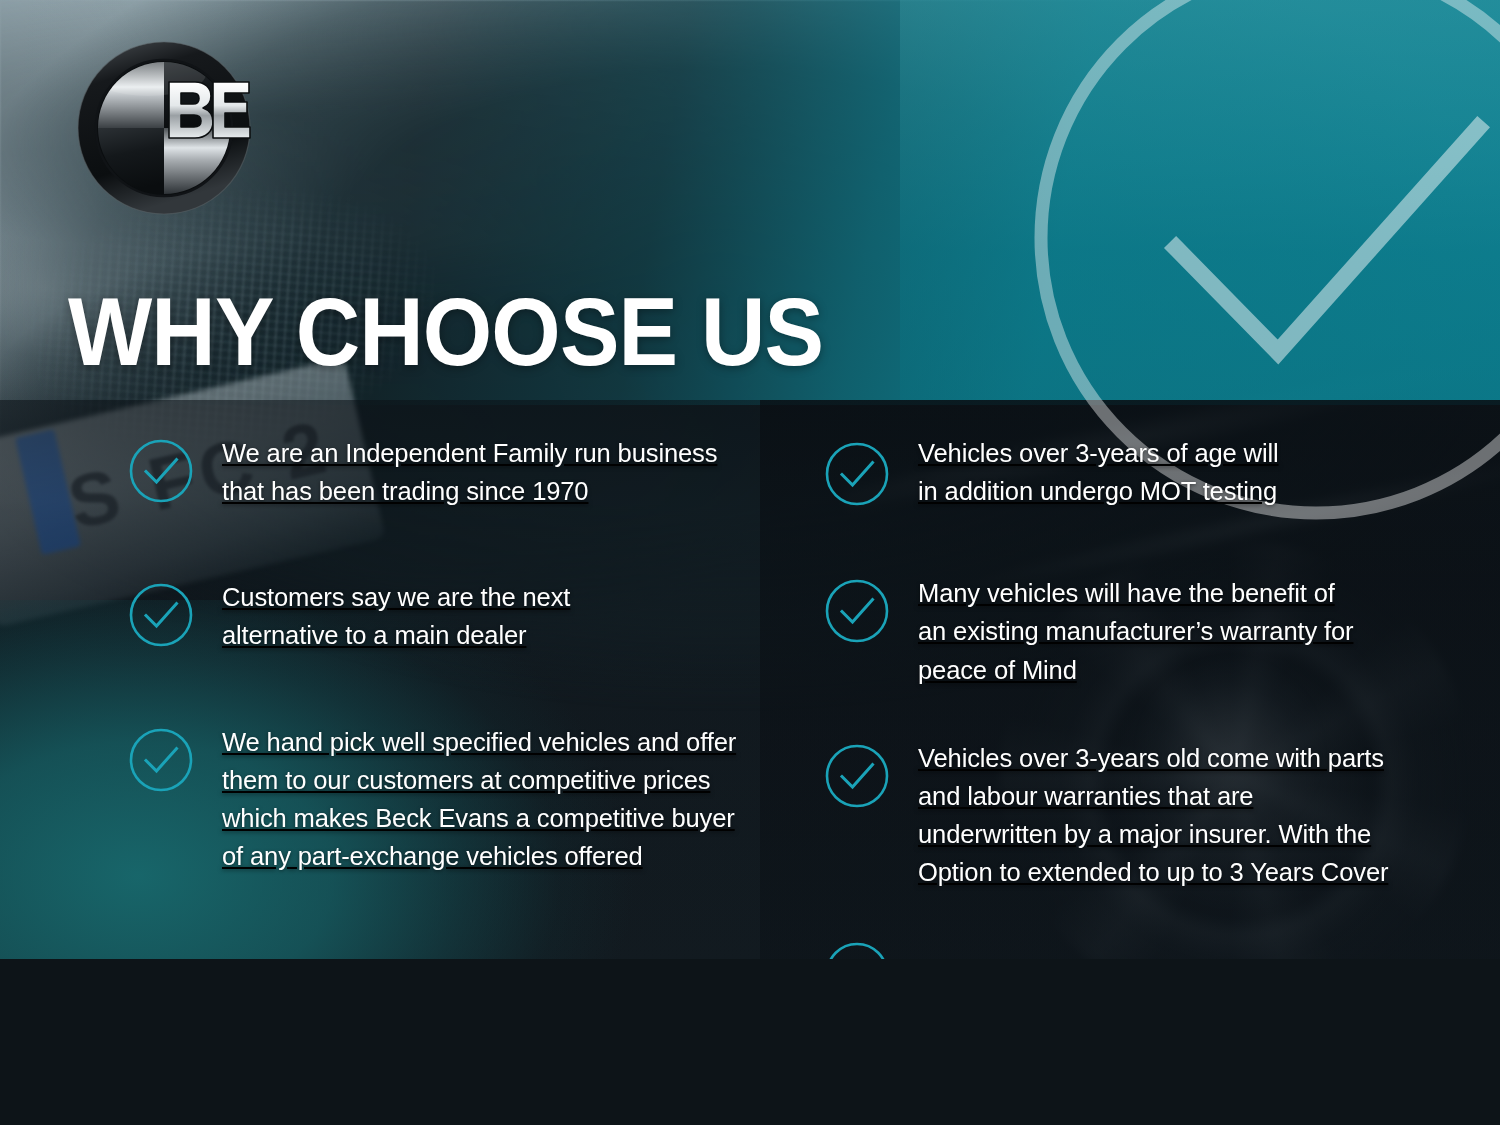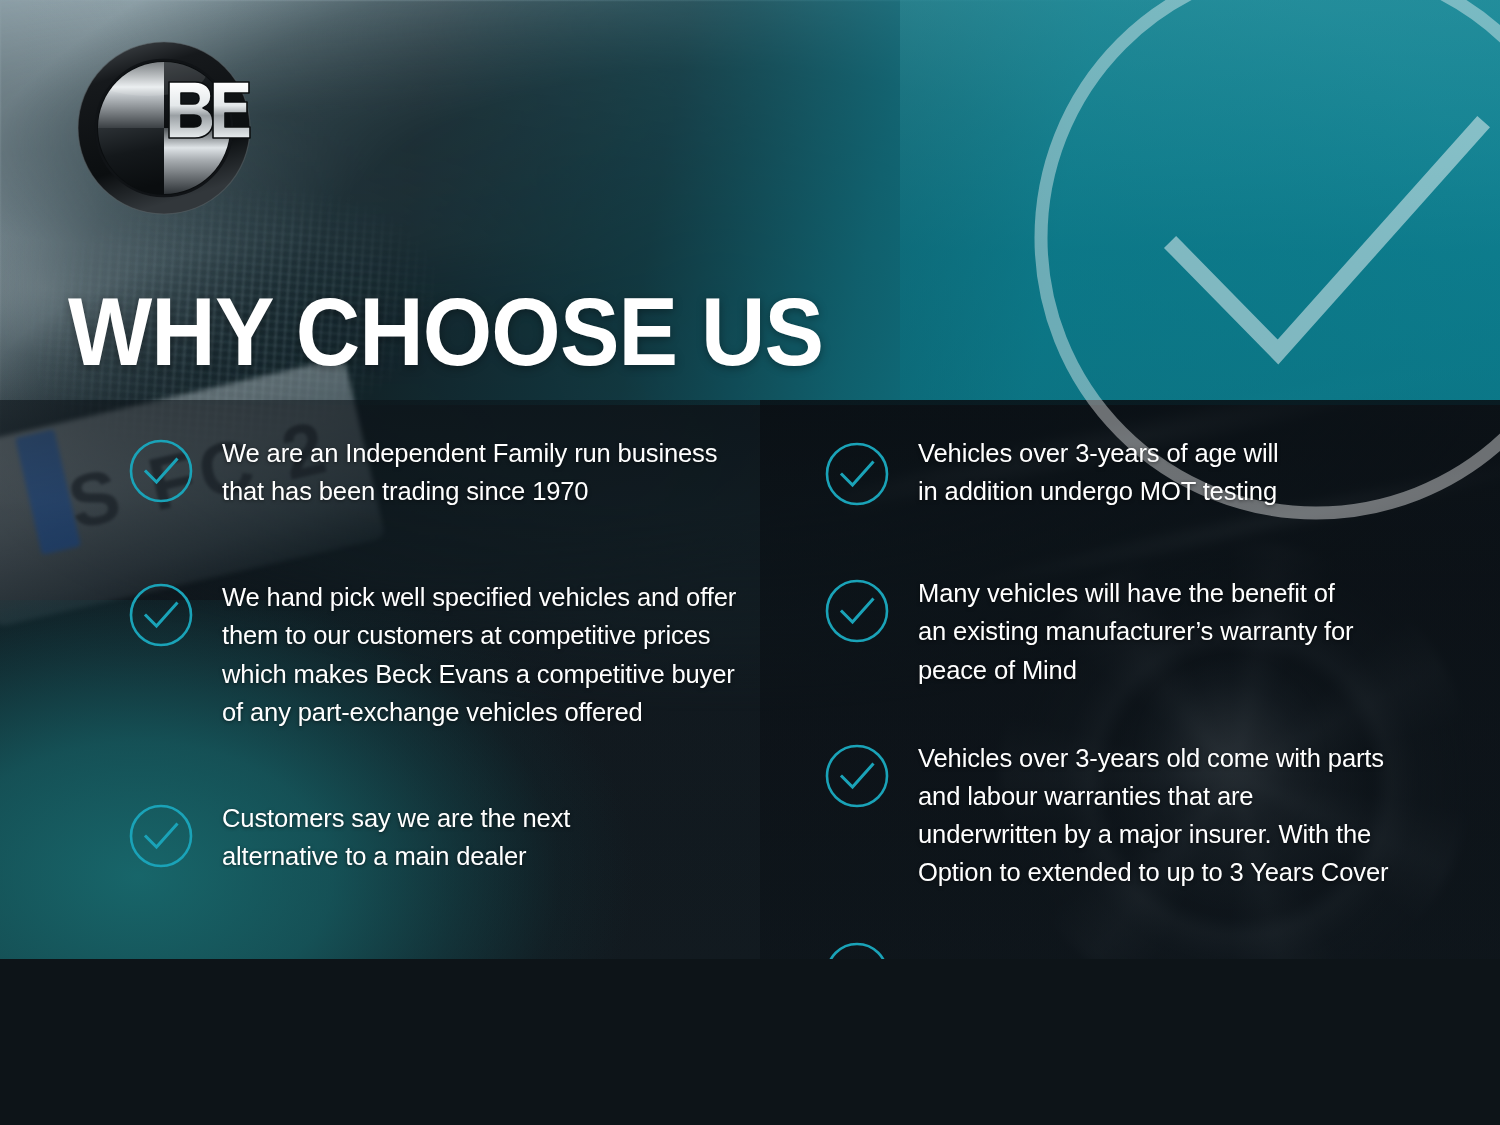--- a/index.html
+++ b/index.html
@@ -226,20 +226,21 @@
     width: 680px;
     box-sizing: border-box;
   }
   .col-left  { margin-left: 128px; }
   .col-right { margin-left: 20px; }
 
   .bullet {
     display: flex;
     align-items: flex-start;
     margin-bottom: 44px;
+    text-decoration: underline;
   }
   .bullet .check {
     flex: 0 0 auto;
     width: 66px; height: 66px;
     margin-right: 28px;
     margin-top: 6px;
   }
   .bullet .check svg { display:block; width:100%; height:100%; }
 
   .bullet .text {
@@ -374,40 +375,40 @@
       </div>
 
       <div class="bullet">
         <span class="check">
           <svg viewBox="0 0 66 66" xmlns="http://www.w3.org/2000/svg">
             <circle cx="33" cy="33" r="30" fill="none" stroke="#1aa3b8" stroke-width="2.6"></circle>
             <path d="M18 33.5 L28.5 44 L48.5 21.5" fill="none" stroke="#1aa3b8" stroke-width="3" stroke-linecap="square"></path>
           </svg>
         </span>
         <span class="text">
+          <span class="ln">Customers say we are the next</span>
+          <span class="ln">alternative to a main dealer</span>
+        </span>
+      </div>
+
+      <div class="bullet">
+        <span class="check">
+          <svg viewBox="0 0 66 66" xmlns="http://www.w3.org/2000/svg">
+            <circle cx="33" cy="33" r="30" fill="none" stroke="#1aa3b8" stroke-width="2.6"></circle>
+            <path d="M18 33.5 L28.5 44 L48.5 21.5" fill="none" stroke="#1aa3b8" stroke-width="3" stroke-linecap="square"></path>
+          </svg>
+        </span>
+        <span class="text">
           <span class="ln">We hand pick well specified vehicles and offer</span>
           <span class="ln">them to our customers at competitive prices</span>
           <span class="ln">which makes Beck Evans a competitive buyer</span>
           <span class="ln">of any part-exchange vehicles offered</span>
         </span>
       </div>
 
-      <div class="bullet">
-        <span class="check">
-          <svg viewBox="0 0 66 66" xmlns="http://www.w3.org/2000/svg">
-            <circle cx="33" cy="33" r="30" fill="none" stroke="#1aa3b8" stroke-width="2.6"></circle>
-            <path d="M18 33.5 L28.5 44 L48.5 21.5" fill="none" stroke="#1aa3b8" stroke-width="3" stroke-linecap="square"></path>
-          </svg>
-        </span>
-        <span class="text">
-          <span class="ln">Customers say we are the next</span>
-          <span class="ln">alternative to a main dealer</span>
-        </span>
-      </div>
-
 
     </div>
 
     <div class="col col-right">
 
       <div class="bullet">
         <span class="check">
           <svg viewBox="0 0 66 66" xmlns="http://www.w3.org/2000/svg">
             <circle cx="33" cy="33" r="30" fill="none" stroke="#1aa3b8" stroke-width="2.6"></circle>
             <path d="M18 33.5 L28.5 44 L48.5 21.5" fill="none" stroke="#1aa3b8" stroke-width="3" stroke-linecap="square"></path>

